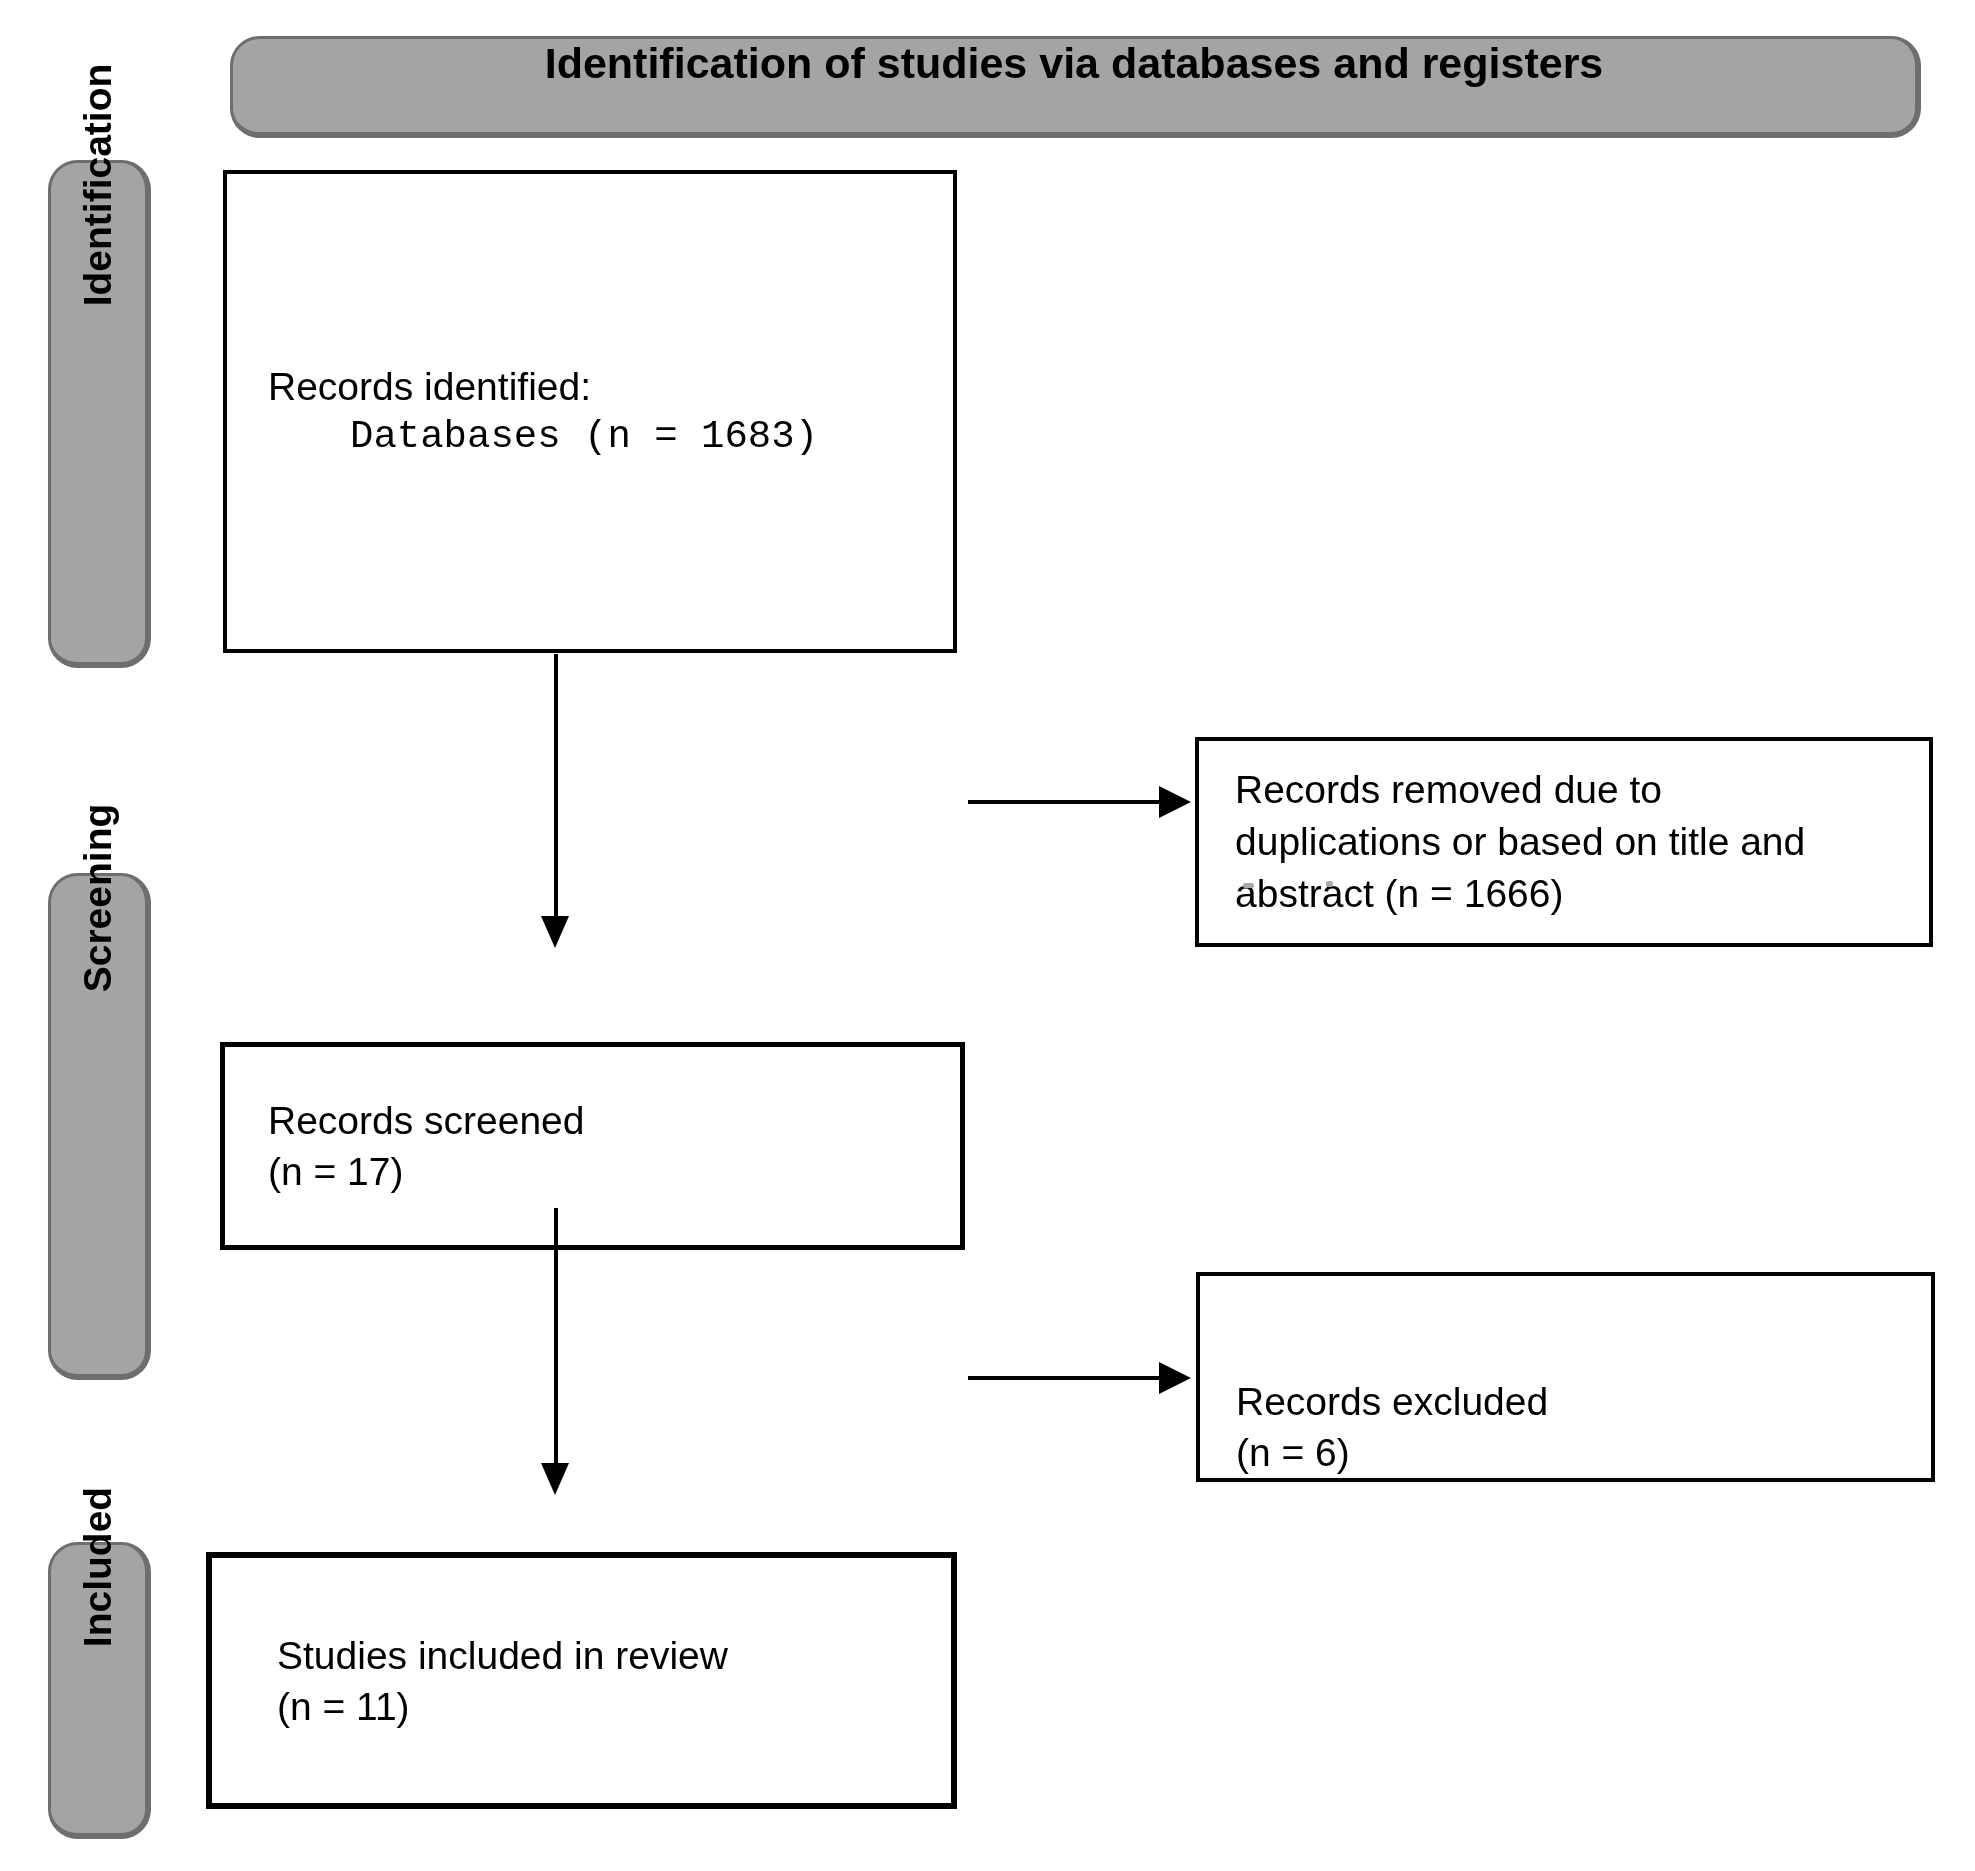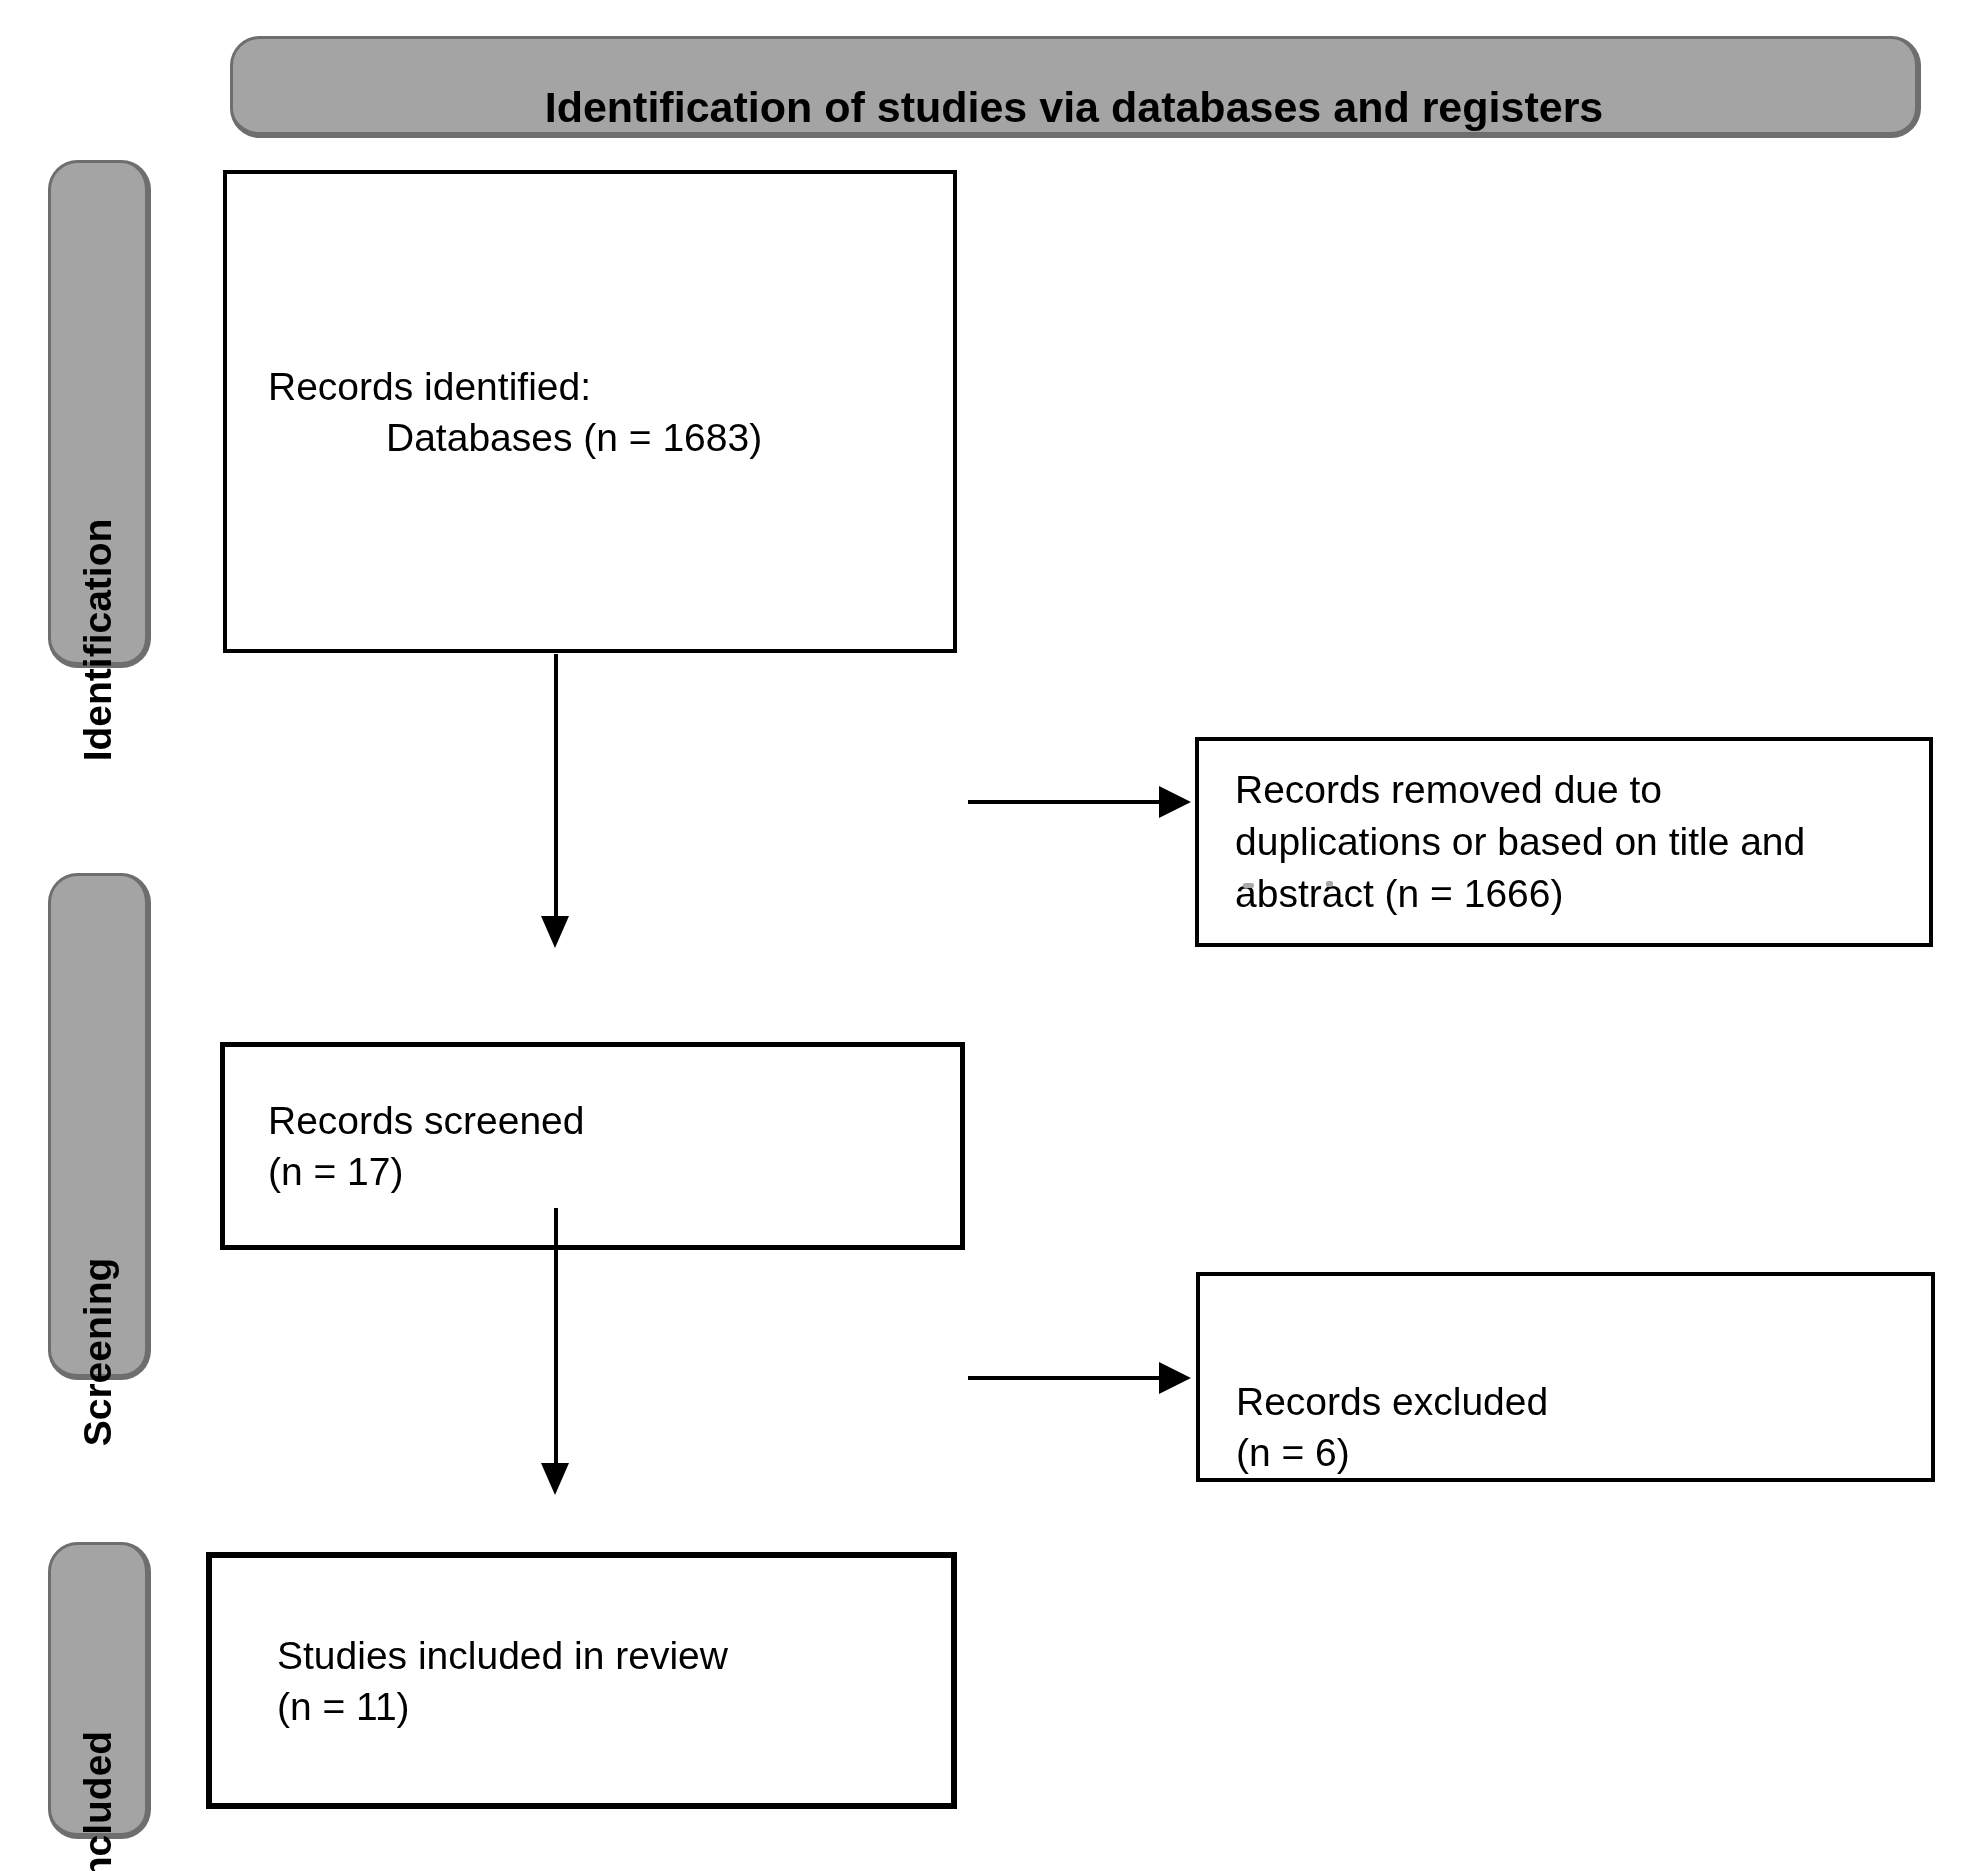--- a/index.html
+++ b/index.html
@@ -13,21 +13,21 @@
   }
   
   .grayblock{
     position:absolute;
     background:#a4a4a4;
     border:3.5px solid #6e6e6e;
     border-right-width:6.3px;
     border-bottom-width:6.3px;
     border-radius:29.5px;
     box-sizing:border-box;
-    display:flex;align-items:flex-end;justify-content:center;
+    display:flex;align-items:flex-start;justify-content:center;
   }
   .banner{
     left:230px;top:36px;width:1691px;height:102px;
     font-size:43px;font-weight:bold;
     text-align:center;
   }
   .rail{
     width:103px;
     font-size:39px;font-weight:bold;
   }
@@ -41,21 +41,21 @@
   
   .flowbox{
     position:absolute;
     background:#ffffff;
     border:4.2px solid #000000;
     box-sizing:border-box;
     display:flex;flex-direction:column;justify-content:center;
     font-size:39px;line-height:51px;
   }
   .box-identified{left:223px;top:170px;width:734px;height:483px;padding-left:41px;}
-  .box-identified .indent{margin-left:118px;}
+  .box-identified .indent{margin-left:82px;font-family:Liberation Mono, monospace;}
   .box-removed{left:1195px;top:698px;width:738px;height:210px;padding-left:36px;line-height:52px;margin-top:39px;}
   .box-screened{left:220px;top:998px;width:745px;height:208px;padding-left:43px;border-width:5.6px;margin-top:44px;}
   .box-excluded{left:1196px;top:1272px;width:739px;height:210px;padding-left:36px;border-width:4.9px;justify-content:flex-end;}
   .box-included{left:206px;top:1552px;width:751px;height:257px;padding-left:65px;border-width:6.3px;}
   .tline{display:block;}
   
   .ghost{
     position:absolute;background:#a9a9a9;border-radius:2.1px;
   }
   .ghost1{left:1243px;top:883px;width:11.2px;height:4.9px;}

